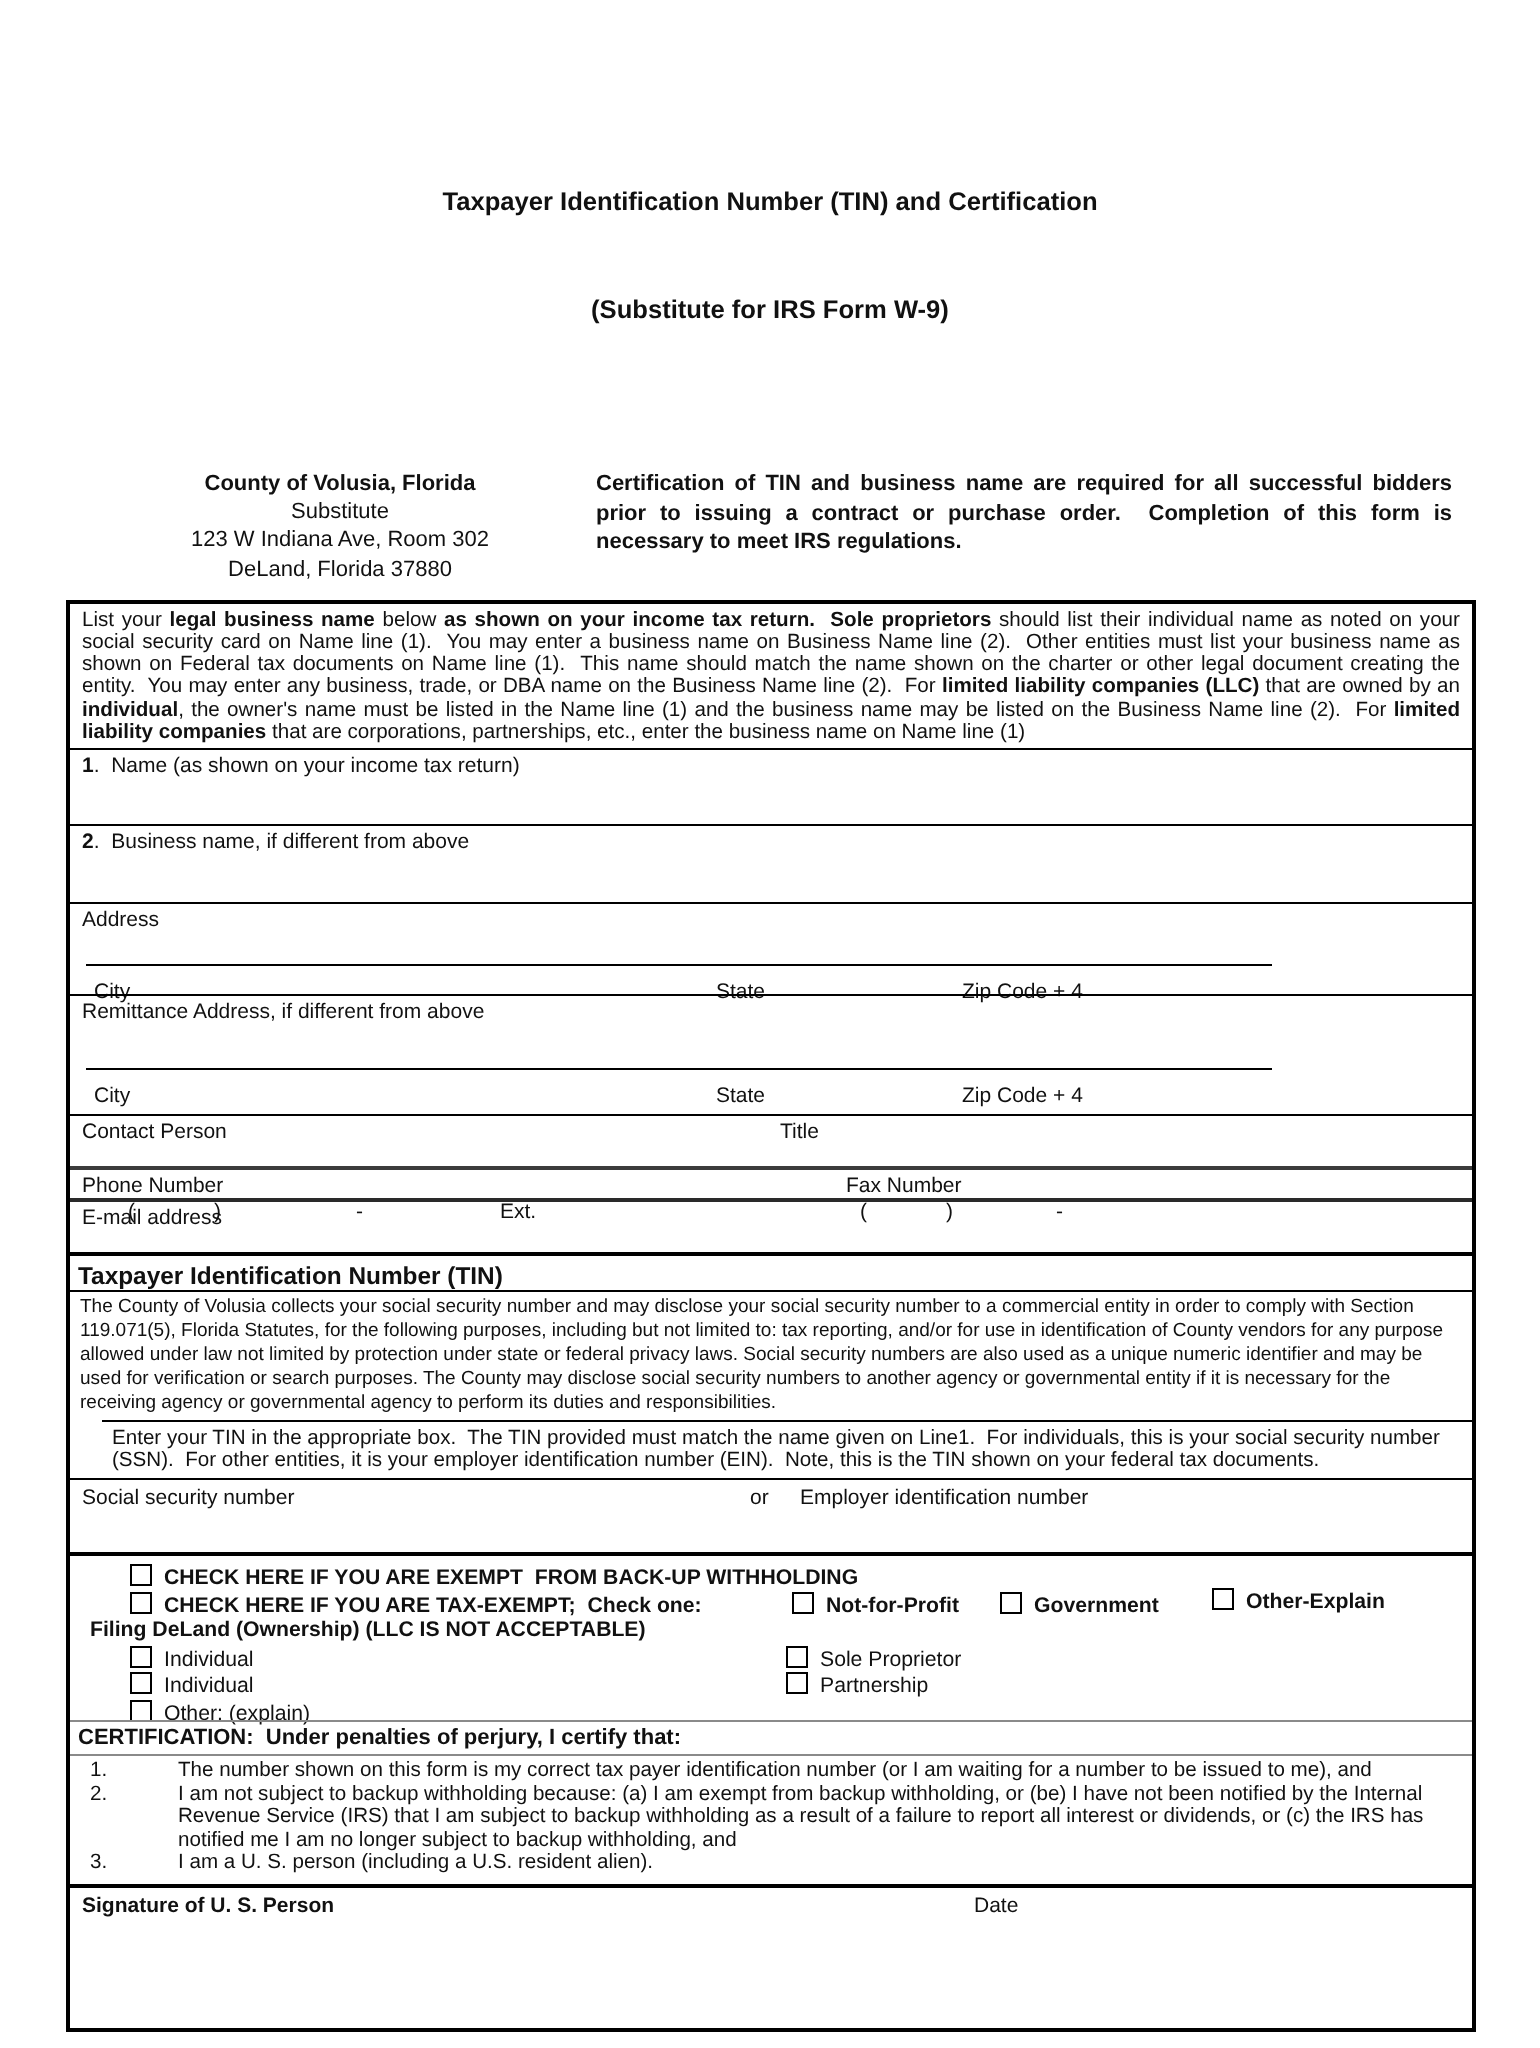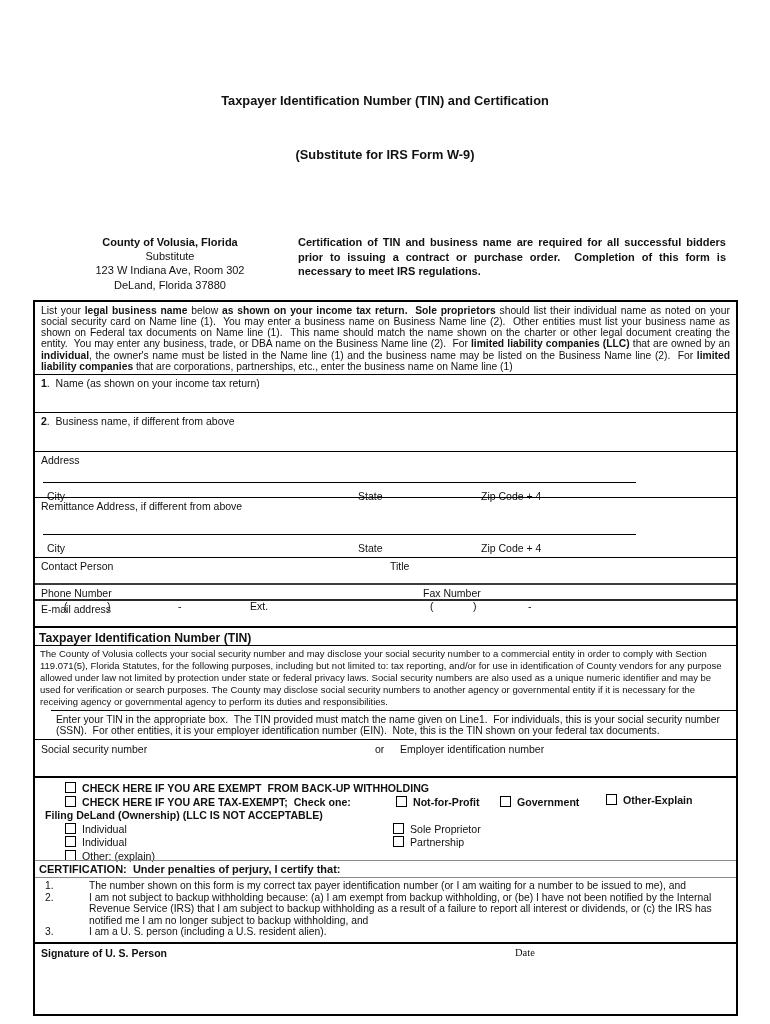--- a/index.html
+++ b/index.html
@@ -159,18 +159,18 @@
         <span class="txt">I am not subject to backup withholding because: (a) I am exempt from backup withholding, or (be) I have not been notified by the Internal Revenue Service (IRS) that I am subject to backup withholding as a result of a failure to report all interest or dividends, or (c) the IRS has notified me I am no longer subject to backup withholding, and</span>
       </div>
       <div class="cl">
         <span class="num">3.</span>
         <span class="txt">I am a U. S. person (including a U.S. resident alien).</span>
       </div>
     </div>
 
     <div class="row r-sig">
       <span class="pos b" style="left:6px;top:3px;">Signature of U. S. Person</span>
-      <span class="pos" style="left:480px;top:3px;font-family:Liberation Serif, serif;">Date</span>
+      <span class="pos" style="left:452px;top:3px;">Date</span>
     </div>
 
   </div>
 
 </div>
 
 </body></html>

